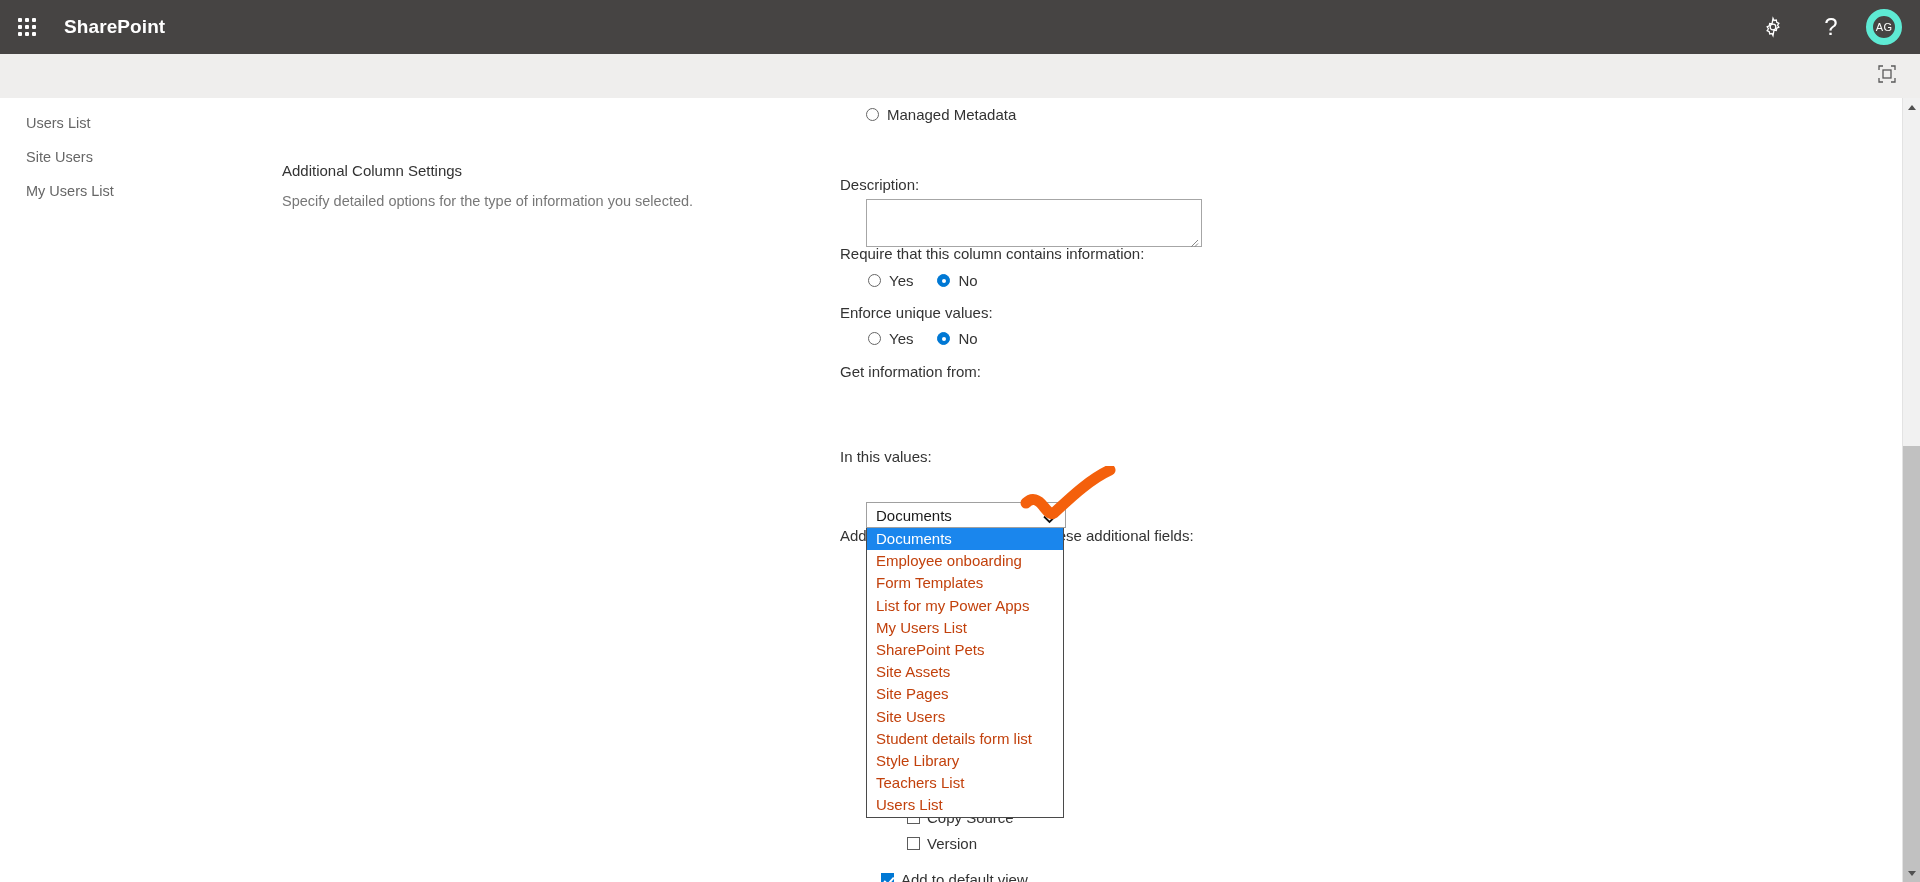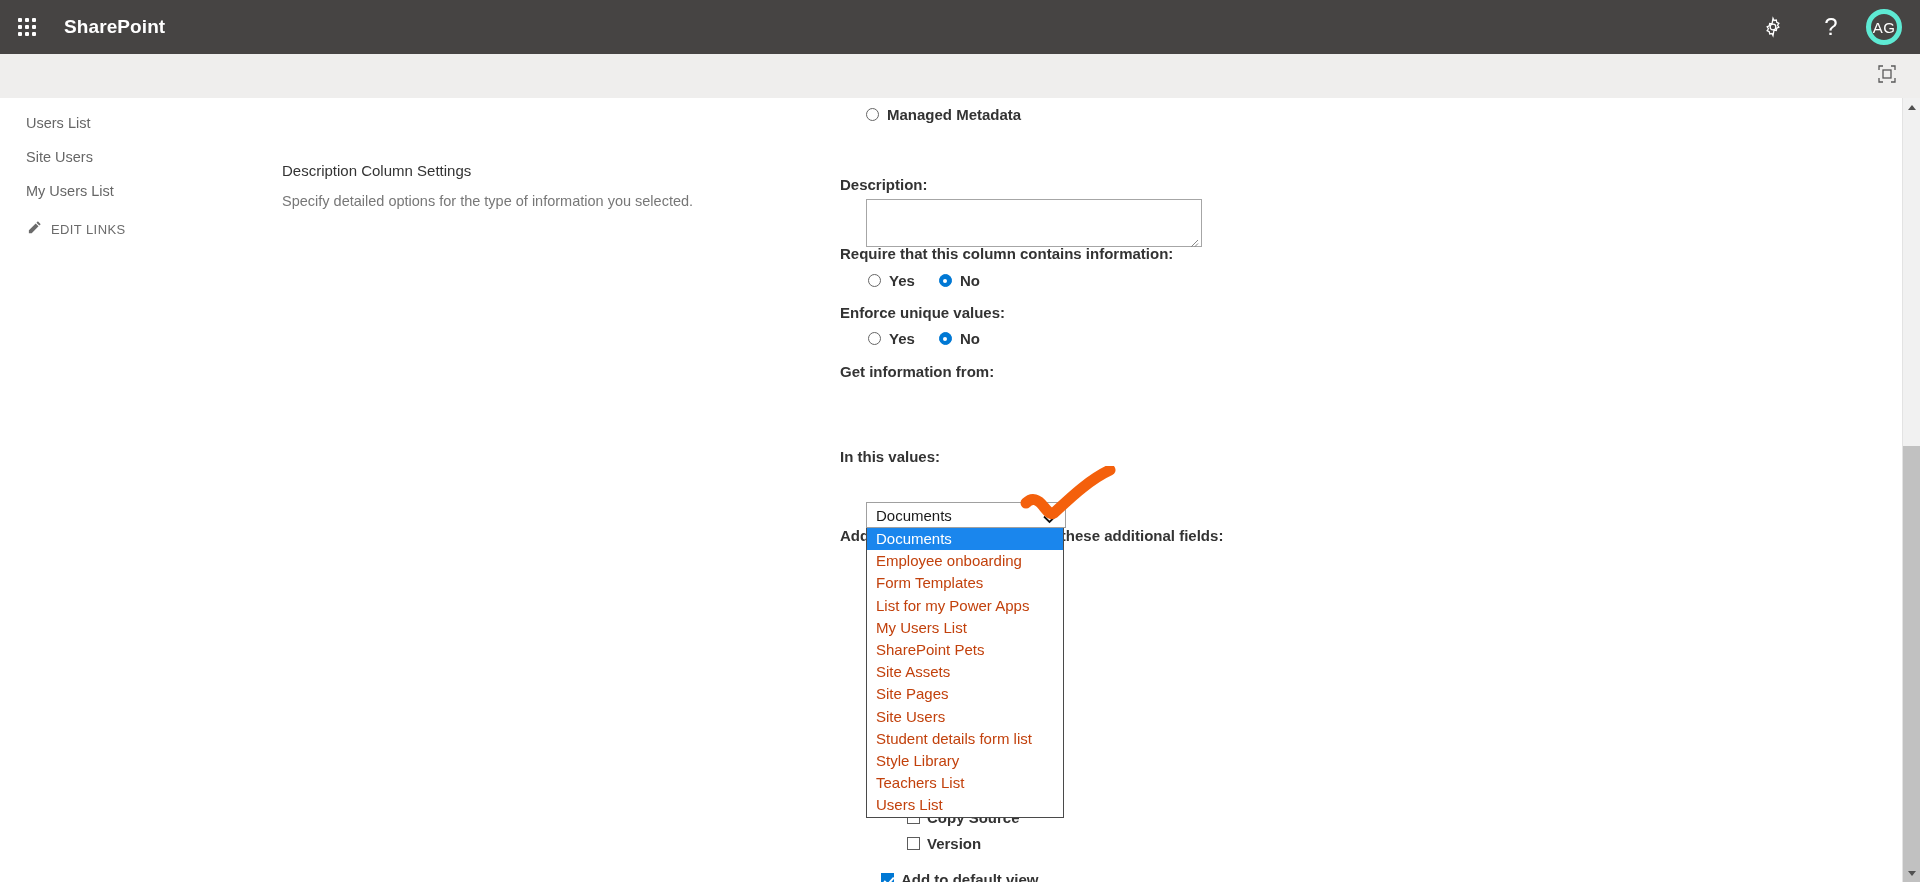--- a/index.html
+++ b/index.html
@@ -47,23 +47,23 @@
     width: 58px; height: 54px;
     display: flex; align-items: center; justify-content: center;
     color: #ffffff;
     cursor: pointer;
   }
   .suite-btn svg { display: block; }
   .help-glyph { font-size: 24px; line-height: 1; color:#fff; font-family:"Liberation Sans", sans-serif;}
   .avatar {
     width: 36px; height: 36px; margin-right: 18px; margin-left: 6px;
     border-radius: 50%;
-    border: 5px solid #5eead4;
+    border: 7px solid #5eead4;
     color: #ffffff;
-    font-size: 15px;
+    font-size: 11px;
     display: flex; align-items: center; justify-content: center;
     cursor: pointer;
     letter-spacing: .3px;
   }
 
   
   .sub-bar {
     position: absolute; left: 0; top: 54px;
     width: 1920px; height: 44px;
     background: #efeeed;
@@ -113,21 +113,21 @@
   }
   .sec-head {
     position: absolute;
     left: 282px;
     color: #333333;
     font-size: 15px;
   }
   .sec-head.title { top: 64px; }
   .sec-head.desc  { top: 95px; color:#777777; font-size: 14.5px; }
 
-  .col2 { position: absolute; left: 840px; font-weight: bold; }
+  .col2 { position: absolute; left: 840px; }
 
   .lbl {
     color: #333333;
     font-size: 15px;
     white-space: nowrap;
   }
 
   .radio-row { display: flex; align-items: center; gap: 8px; }
   .radio {
     width: 13px; height: 13px;
@@ -289,33 +289,25 @@
     </span>
   </div>
 </div>
 
 <div class="content">
 
   <nav class="left-nav">
     <div class="nav-item">Users List</div>
     <div class="nav-item">Site Users</div>
     <div class="nav-item">My Users List</div>
-    <div class="edit-links">
-      <span>
-        <svg width="15" height="15" viewBox="0 0 16 16" fill="#6b6b6b">
-          <path d="M11.6 1.4l3 3-1.5 1.5-3-3 1.5-1.5zM9.3 3.7l3 3L5 14H2v-3l7.3-7.3z"></path>
-        </svg>
-      </span>
-      <span>EDIT LINKS</span>
-    </div>
   </nav>
 
   <div class="form-area">
 
-    <div class="sec-head title">Description Column Settings</div>
+    <div class="sec-head title">Additional Column Settings</div>
     <div class="sec-head desc">Specify detailed options for the type of information you selected.</div>
 
     <div class="col2 radio-row" style="top:8px;left:866px;">
       <span class="radio"></span>
       <span class="radio-lbl">Managed Metadata</span>
     </div>
 
     <div class="col2 lbl" style="top:78px;">Description:</div>
     <div class="col2 textarea-box" style="top:101px;left:866px;">
       <span class="resize-grip">

